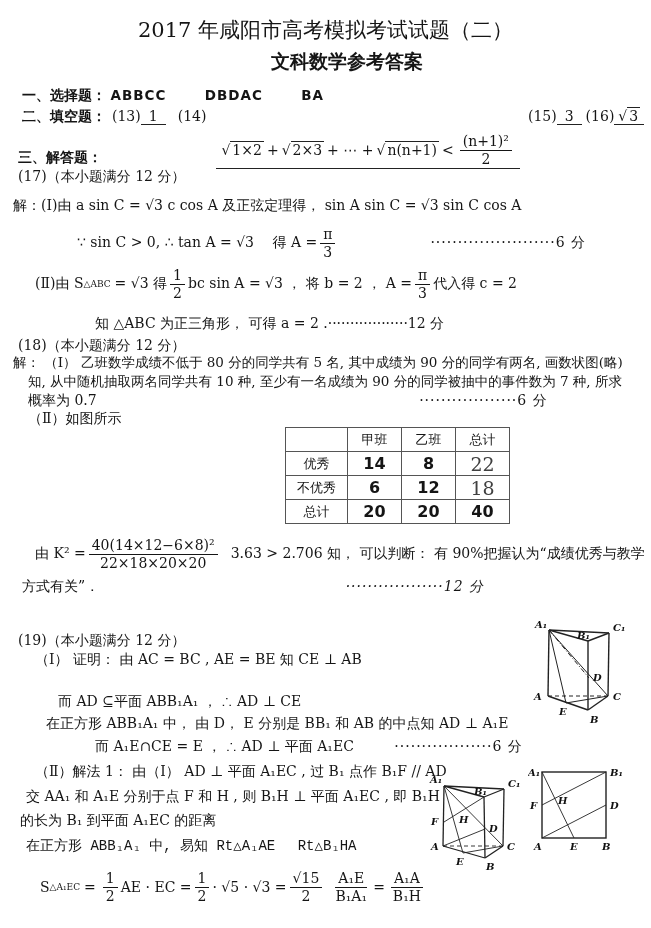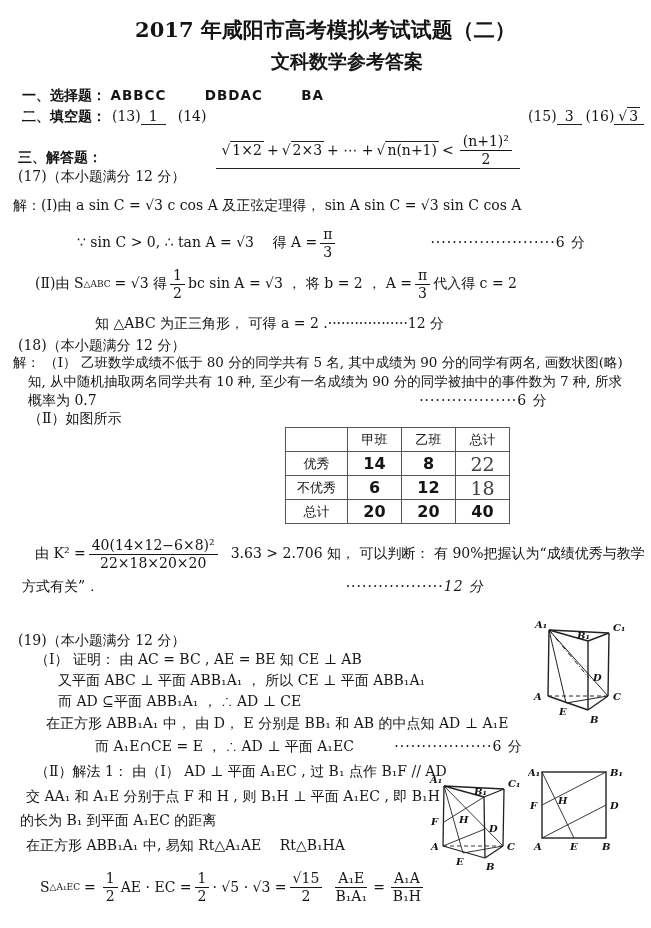--- a/index.html
+++ b/index.html
@@ -7,21 +7,21 @@
   .page {
     position:relative; width:651px; height:928px; margin:0 auto;
     background:#ffffff; color:#151515; overflow:hidden;
     font-family:"DejaVu Serif","Liberation Serif",serif;
     font-size:14px;
   }
   .abs { position:absolute; white-space:nowrap; }
   .center { left:0; right:0; text-align:center; }
   .bold { font-weight:bold; }
   .sans { font-family:"DejaVu Sans","Liberation Sans",sans-serif; font-weight:bold; font-size:13.5px; letter-spacing:1px; }
-  .title { font-size:21px; font-weight:bold;text-align:center; }
+  .title { font-size:21px; font-weight:normal;text-align:center; }
   .subtitle { font-size:19px; font-weight:bold;padding-left:43px; }
   .gap1 { display:inline-block; width:34px; }
   .ul { display:inline-block; border-bottom:1px solid #222; padding:0 8px; text-align:center; min-width:20px; }
   .ulwrap { display:inline-flex; align-items:center; gap:3px; border-bottom:1px solid #222; padding:0 5px 2px 5px; vertical-align:middle;margin-top:26px; }
   .frac { display:inline-flex; flex-direction:column; align-items:center; vertical-align:middle; margin:0 3px; line-height:1.05; }
   .frac .num { display:block; border-bottom:1.2px solid #151515; padding:0 3px 1px 3px; }
   .frac .den { display:block; padding-top:1px; }
   .rad { white-space:nowrap; }
   .rad .radb { border-top:1.2px solid #222; padding:0 2px; }
   sub { font-size:9px; }
@@ -148,31 +148,30 @@
       </span>
     <span style="margin-left:10px;">3.63 &gt; 2.706 知， 可以判断： 有 90%把握认为“成绩优秀与教学</span>
   </div>
   <div class="abs" style="top:578px; left:22px;">
     <span>方式有关”．</span>
     <span class="dots" style="margin-left:242px;font-style:italic;">··················12 分</span>
   </div>
 
   <div class="abs" style="top:632px; left:18px;">(19)（本小题满分 12 分）</div>
   <div class="abs" style="top:651px; left:35px;">（Ⅰ） 证明： 由 AC = BC , AE = BE 知 CE ⊥ AB</div>
-  <div class="abs" style="top:672px; left:58px;">又平面 ABC ⊥ 平面 ABB₁A₁ ， 所以 CE ⊥ 平面 ABB₁A₁</div>
   <div class="abs" style="top:693px; left:58px;">而 AD ⊆平面 ABB₁A₁ ， ∴ AD ⊥ CE</div>
   <div class="abs" style="top:715px; left:46px;">在正方形 ABB₁A₁ 中， 由 D， E 分别是 BB₁ 和 AB 的中点知 AD ⊥ A₁E</div>
   <div class="abs" style="top:738px; left:95px;">
     <span>而 A₁E∩CE = E ， ∴ AD ⊥ 平面 A₁EC</span>
     <span class="dots" style="margin-left:36px;">··················6 分</span>
   </div>
   <div class="abs" style="top:763px; left:35px;">（Ⅱ）解法 1： 由（Ⅰ） AD ⊥ 平面 A₁EC , 过 B₁ 点作 B₁F // AD</div>
   <div class="abs" style="top:788px; left:26px;">交 AA₁ 和 A₁E 分别于点 F 和 H , 则 B₁H ⊥ 平面 A₁EC , 即 B₁H</div>
   <div class="abs" style="top:812px; left:20px;">的长为 B₁ 到平面 A₁EC 的距离</div>
-  <div class="abs" style="top:837px; left:26px;">在正方形 ABB₁A₁ 中, 易知 Rt△A₁AE　 Rt△B₁HA</div>
+  <div class="abs" style="top:837px; left:26px;font-family:Liberation Mono, monospace;">在正方形 ABB₁A₁ 中, 易知 Rt△A₁AE　 Rt△B₁HA</div>
 
   <div class="abs" style="top:865px; left:40px; height:44px; display:flex; align-items:center;">
     <span>S</span>
       <sub>△A₁EC</sub>
     <span style="margin:0 4px;">=</span>
     <span class="frac">
         <span class="num">1</span>
         <span class="den">2</span>
       </span>
     <span>AE · EC =</span>

